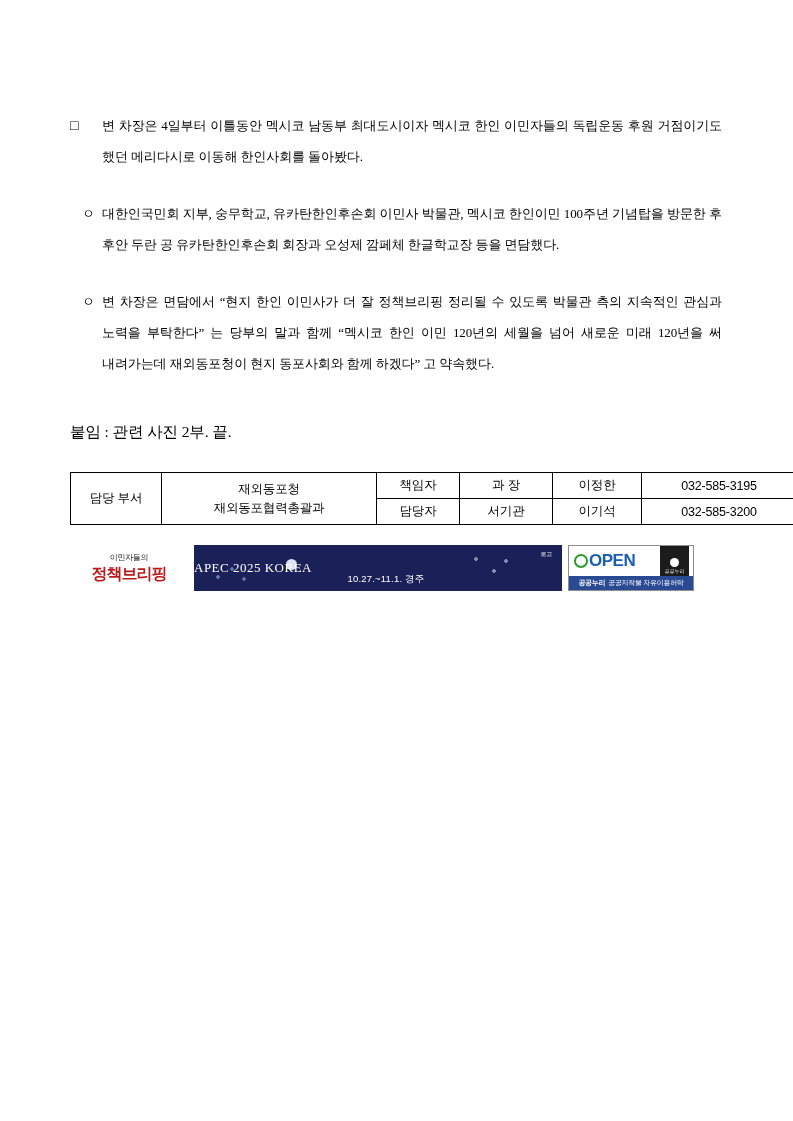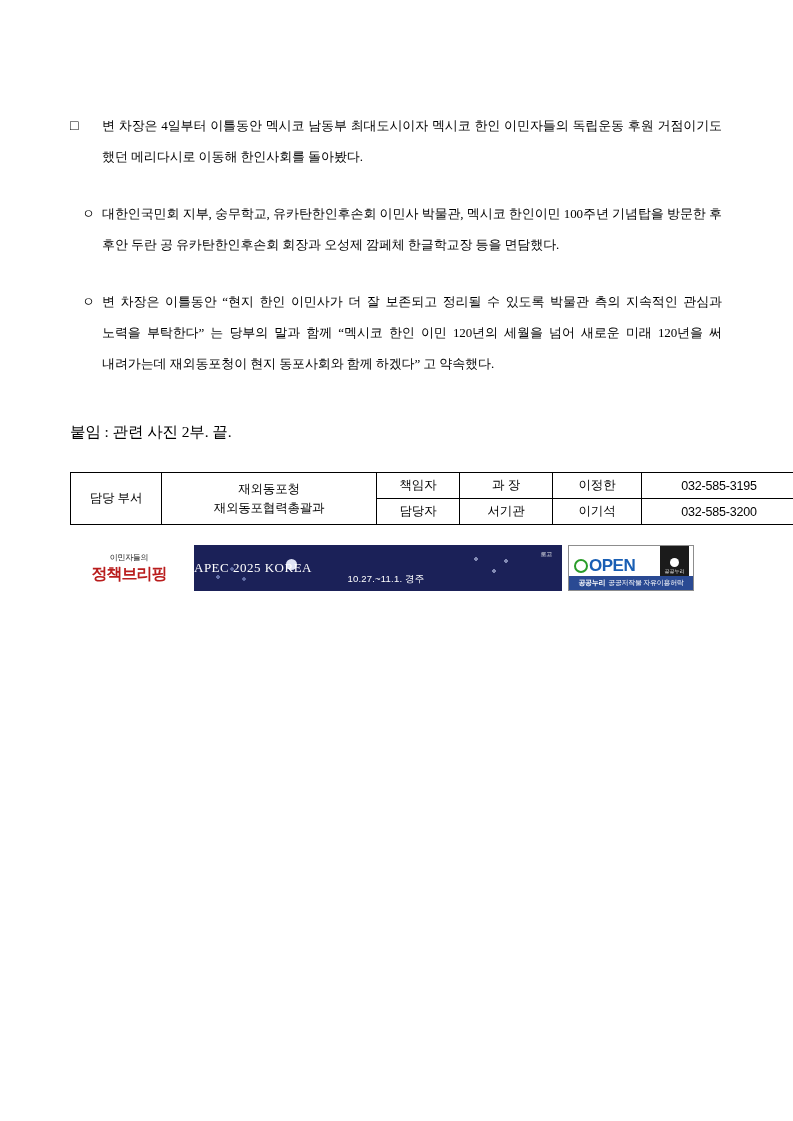--- a/index.html
+++ b/index.html
@@ -198,21 +198,21 @@
     border: 1px solid #8d8d8d;
     box-sizing: border-box;
     display: flex;
     flex-direction: column;
     font-family: "Liberation Sans", sans-serif;
     background: #ffffff;
   }
   .open-top {
     flex: 1 1 auto;
     display: flex;
-    align-items: flex-end;
+    align-items: center;
     padding-left: 5px;
     gap: 25px;
   }
   .open-word {
     font-size: 17px;
     font-weight: bold;
     color: #1a5fb4;
     letter-spacing: -0.5px;
     display: flex;
     align-items: center;
@@ -270,21 +270,21 @@
       <div class="body">변 차장은 4일부터 이틀동안 멕시코 남동부 최대도시이자 멕시코 한인 이민자들의 독립운동 후원 거점이기도 했던 메리다시로 이동해 한인사회를 돌아봤다.</div>
     </div>
 
     <div class="para">
       <div class="marker circle">ㅇ</div>
       <div class="body">대한인국민회 지부, 숭무학교, 유카탄한인후손회 이민사 박물관, 멕시코 한인이민 100주년 기념탑을 방문한 후 후안 두란 공 유카탄한인후손회 회장과 오성제 깜페체 한글학교장 등을 면담했다.</div>
     </div>
 
     <div class="para">
       <div class="marker circle">ㅇ</div>
-      <div class="body">변 차장은 이틀동안 “현지 한인 이민사가 더 잘 보존되고 정리될 수 있도록 박물관 측의 지속적인 관심과 노력을 부탁한다” 는 당부의 말과 함께 “멕시코 한인 이민 120년의 세월을 넘어 새로운 미래 120년을 써 내려가는데 재외동포청이 현지 동포사회와 함께 하겠다” 고 약속했다.</div>
+      <div class="body">변 차장은 면담에서 “현지 한인 이민사가 더 잘 정책브리핑 정리될 수 있도록 박물관 측의 지속적인 관심과 노력을 부탁한다” 는 당부의 말과 함께 “멕시코 한인 이민 120년의 세월을 넘어 새로운 미래 120년을 써 내려가는데 재외동포청이 현지 동포사회와 함께 하겠다” 고 약속했다.</div>
     </div>
 
     <div class="attach">붙임 : 관련 사진 2부.  끝.</div>
 
     <table class="contact-table">
       <tbody>
         <tr>
           <td class="dept-label" rowspan="2">담당 부서</td>
           <td class="dept-name dept-merge" rowspan="2">
             <div class="dept-name-inner">재외동포청</div>

